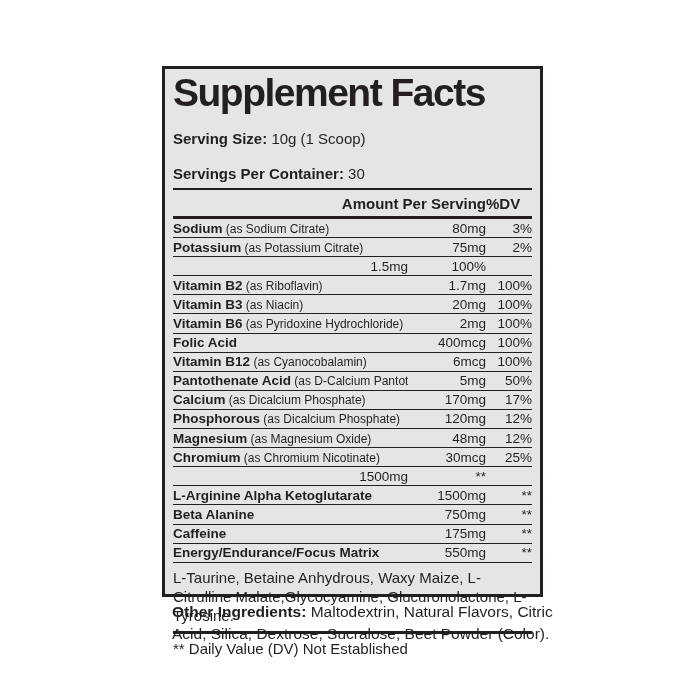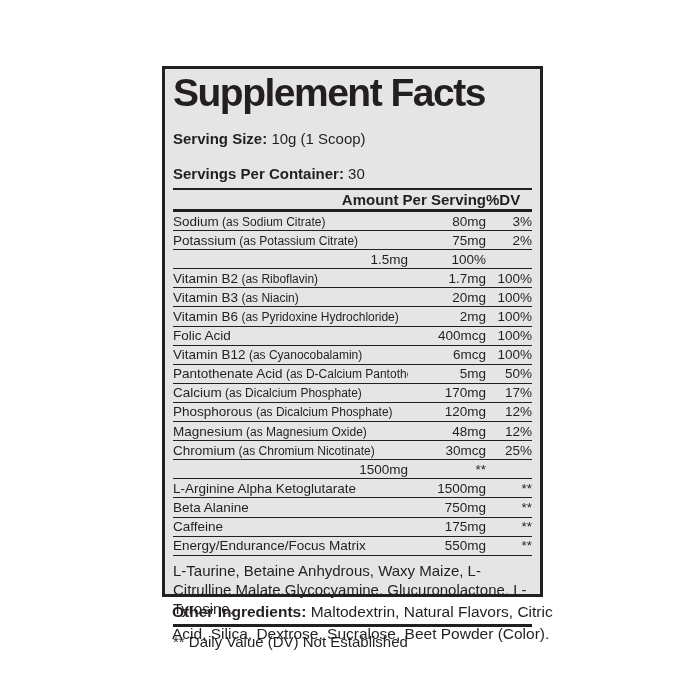--- a/index.html
+++ b/index.html
@@ -34,42 +34,42 @@
   }
   .serving-line .lbl { font-weight: bold; }
   .rule-med {
     height: 2px;
     background: #231f20;
     margin-top: 5px;
   }
   .head-row {
     display: flex;
     align-items: center;
-    height: 19px;
+    height: 26px;
     font-size: 15px;
     font-weight: bold;
   }
   .head-spacer { flex: 1; }
   .head-amount { text-align: right; white-space: nowrap; }
   .head-dv { width: 46px; text-align: left; }
   .rule-thick {
     height: 3px;
     background: #231f20;
   }
   .rows { }
   .row {
     display: grid;
     grid-template-columns: 1fr 78px 46px;
     align-items: center;
     height: 19.1px;
     border-bottom: 1px solid #231f20;
     font-size: 13.5px;
   }
   .row-name { white-space: nowrap; overflow: hidden; }
-  .row-name .nm { font-weight: normal; }
+  .row-name .nm { font-weight: bold; }
   .row-name .detail { font-size: 12px; }
   .row-amount { text-align: right; }
   .row-dv { text-align: right; }
   .blend {
     font-size: 15px;
     line-height: 19px;
     padding: 5px 0 6px 0;
     border-bottom: 3px solid #231f20;
   }
   .footnote {

